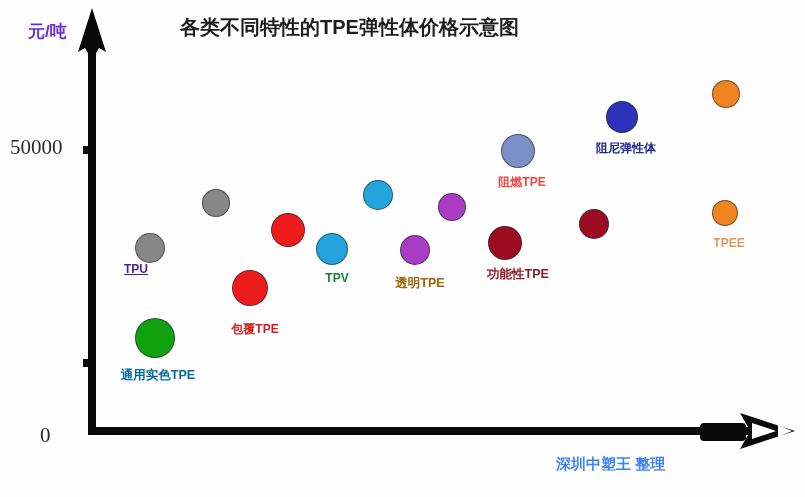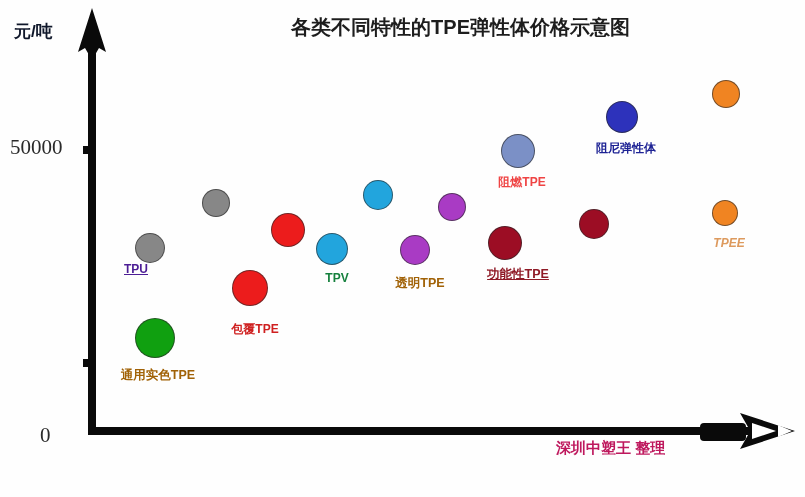--- a/index.html
+++ b/index.html
@@ -48,57 +48,57 @@
     width: 13px; height: 8px;
     background: #0a0a0a;
     left: 83px;
   }
   .tick-50000 { top: 146px; }
   .tick-10000 { top: 359px; }
 
   
   .axis-unit {
     position: absolute;
-    left: 14px; top: 20px;
+    left: 28px; top: 20px;
     font-size: 17px;
     font-weight: bold;
-    color: #0f172a;
+    color: #6d28d9;
     letter-spacing: 0px;
   }
   .ytick-label {
     position: absolute;
     font-size: 21px;
     color: #2a2a2a;
     font-family: "Liberation Serif", "DejaVu Serif", serif;
     text-align: left;
     white-space: nowrap;
   }
   .ytick-50000 { left: 10px; top: 135px; width: 68px; }
   .ytick-10000 { left: 10px; top: 349px; width: 68px; }
   .ytick-zero  { left: 40px; top: 423px; width: 38px; }
 
   
   .chart-title {
     position: absolute;
     left: 180px; top: 14px;
     width: 450px;
-    text-align: right;
+    text-align: left;
     font-size: 20px;
     font-weight: bold;
     color: #1d1d1d;
     white-space: nowrap;
   }
 
   
   .credit {
     position: absolute;
-    left: 556px; top: 439px;
+    left: 556px; top: 455px;
     font-size: 15px;
     font-weight: bold;
-    color: #be185d;
+    color: #3b82f6;
     white-space: nowrap;
   }
 
   
   .pt {
     position: absolute;
     border-radius: 50%;
     border: 1.5px solid rgba(40,40,40,0.62);
     transform: translate(-50%, -50%);
   }
@@ -140,39 +140,39 @@
   <div class="tick tick-50000"></div>
   <div class="tick tick-10000"></div>
 
   <div class="ytick-label ytick-50000">50000</div>
   <div class="ytick-label ytick-zero">0</div>
 
   <div class="chart-title">各类不同特性的TPE弹性体价格示意图</div>
 
   <div id="series-layer">
       <div class="pt" style="left: 155px; top: 338px; width: 40px; height: 40px; background: rgb(16, 160, 16);"></div>
-      <div class="series-label small" style="left: 158px; top: 367px; color: #a16207;">通用实色TPE</div>
+      <div class="series-label small" style="left: 158px; top: 367px; color: #0369a1;">通用实色TPE</div>
       <div class="pt" style="left: 150px; top: 248px; width: 30px; height: 30px; background: rgb(135, 135, 135);"></div>
       <div class="pt" style="left: 216px; top: 203px; width: 28px; height: 28px; background: rgb(135, 135, 135);"></div>
       <div class="series-label big" style="left: 136px; top: 262px; color: #4c1d95; text-decoration: underline;">TPU</div>
       <div class="pt" style="left: 250px; top: 288px; width: 36px; height: 36px; background: rgb(236, 28, 28);"></div>
       <div class="pt" style="left: 288px; top: 230px; width: 34px; height: 34px; background: rgb(236, 28, 28);"></div>
       <div class="series-label big" style="left: 255px; top: 312px; color: rgb(207, 32, 32); margin-top: 9px;">包覆TPE</div>
       <div class="pt" style="left: 332px; top: 249px; width: 32px; height: 32px; background: rgb(34, 165, 221);"></div>
       <div class="pt" style="left: 378px; top: 195px; width: 30px; height: 30px; background: rgb(34, 165, 221);"></div>
       <div class="series-label big" style="left: 337px; top: 271px; color: #15803d;">TPV</div>
       <div class="pt" style="left: 415px; top: 250px; width: 30px; height: 30px; background: rgb(169, 59, 196);"></div>
       <div class="pt" style="left: 452px; top: 207px; width: 28px; height: 28px; background: rgb(169, 59, 196);"></div>
       <div class="series-label small" style="left: 420px; top: 275px; color: #a16207; text-align: right;">透明TPE</div>
       <div class="pt" style="left: 505px; top: 243px; width: 34px; height: 34px; background: rgb(156, 13, 36);"></div>
       <div class="pt" style="left: 594px; top: 224px; width: 30px; height: 30px; background: rgb(156, 13, 36);"></div>
-      <div class="series-label small" style="left: 518px; top: 266px; color: rgb(143, 26, 38); text-decoration: underline;">功能性TPE</div>
+      <div class="series-label small" style="left: 518px; top: 266px; color: rgb(143, 26, 38);">功能性TPE</div>
       <div class="pt" style="left: 518px; top: 151px; width: 34px; height: 34px; background: rgb(123, 144, 198);"></div>
       <div class="series-label big" style="left: 522px; top: 174px; color: #ef4444;">阻燃TPE</div>
       <div class="pt" style="left: 622px; top: 117px; width: 32px; height: 32px; background: rgb(45, 50, 187);"></div>
       <div class="series-label big" style="left: 626px; top: 140px; color: rgb(29, 34, 148);">阻尼弹性体</div>
       <div class="pt" style="left: 725px; top: 213px; width: 26px; height: 26px; background: rgb(240, 132, 34);"></div>
       <div class="pt" style="left: 726px; top: 94px; width: 28px; height: 28px; background: rgb(240, 132, 34);"></div>
-      <div class="series-label big" style="left: 729px; top: 236px; color: rgb(221, 154, 94); font-style: italic;">TPEE</div>
+      <div class="series-label big" style="left: 729px; top: 236px; color: rgb(221, 154, 94);">TPEE</div>
     </div>
 
   <div class="credit">深圳中塑王  整理</div>
 </div>
 
 </body></html>

